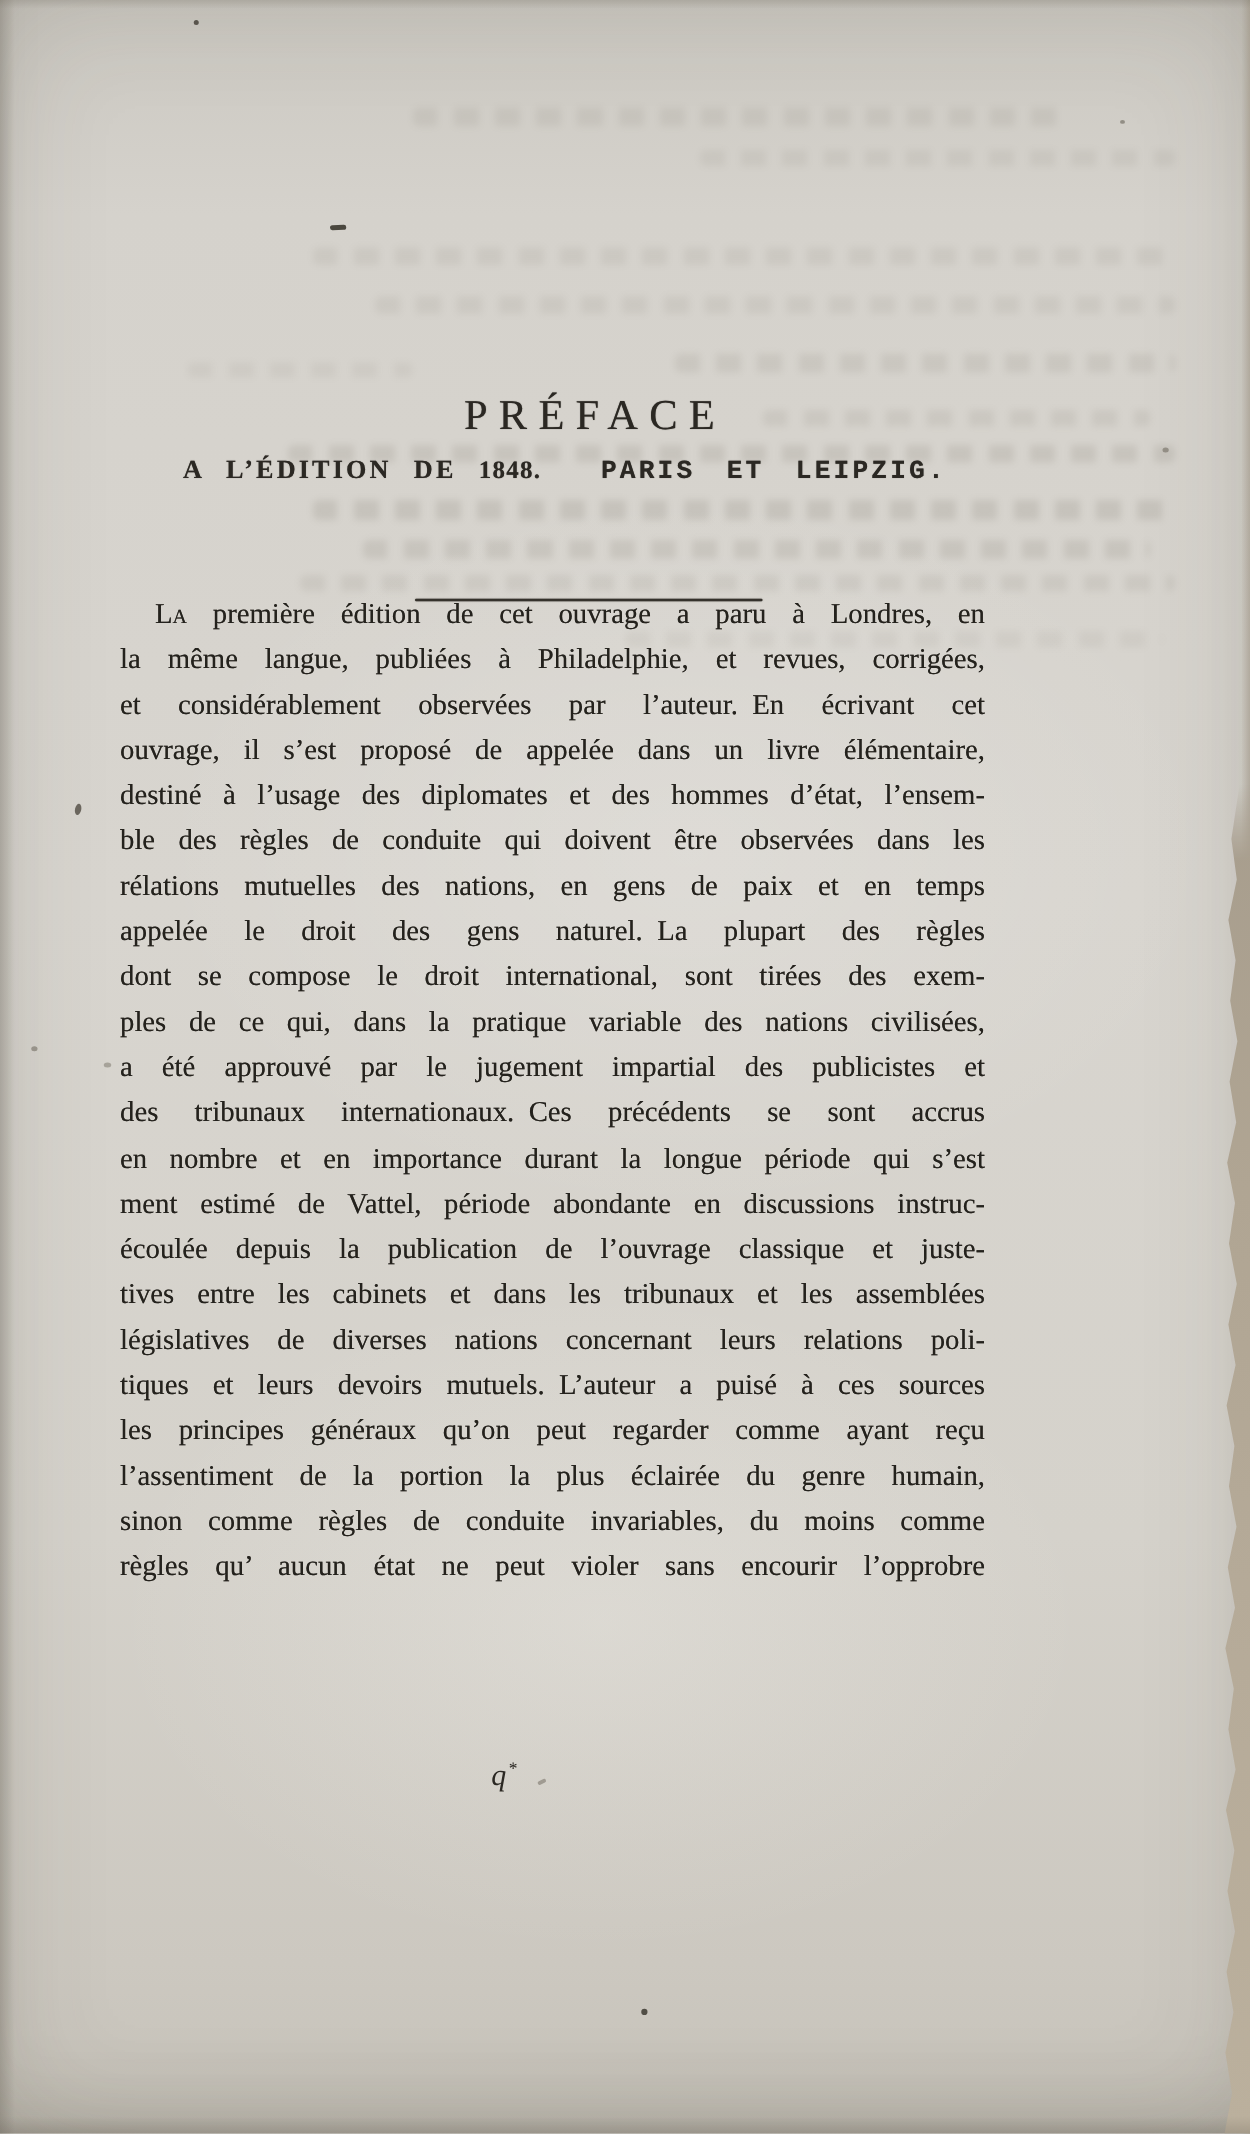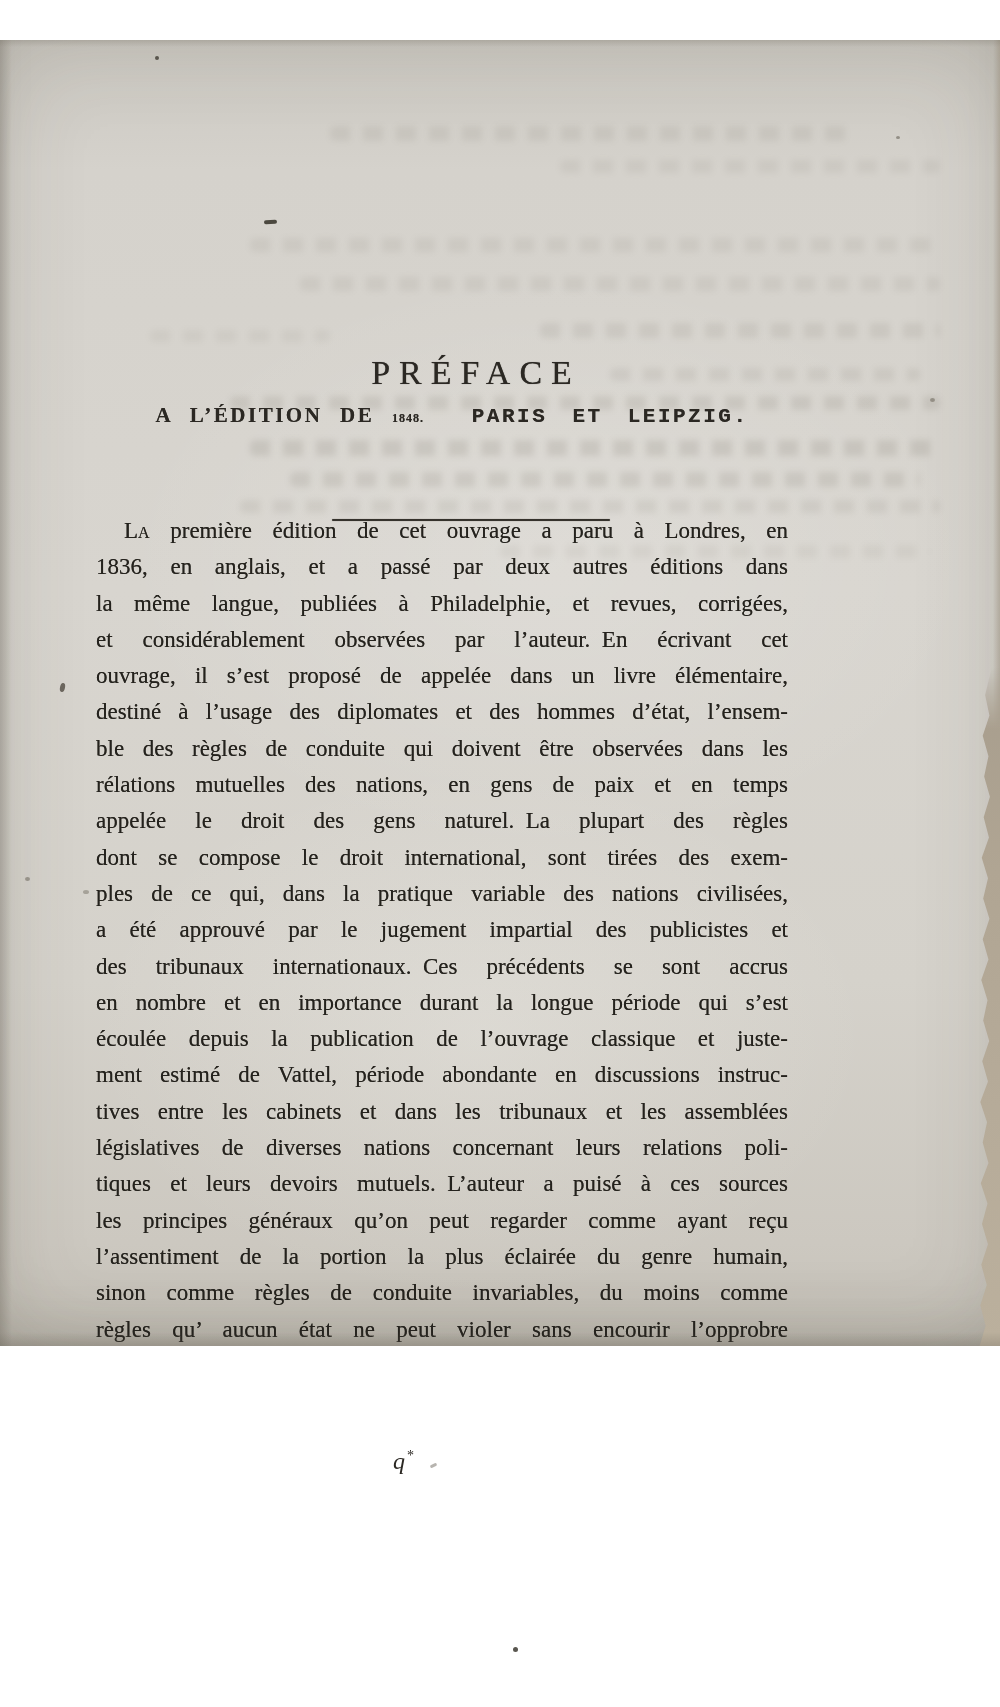--- a/index.html
+++ b/index.html
@@ -1,43 +1,42 @@
 <!DOCTYPE html>
 <html><head>
 <meta charset="utf-8">
 <style>
   html,body{margin:0;padding:0;width:1000px;height:1707px;overflow:hidden;}
   .page{
-    position:relative;width:1000px;height:1306px;
+    position:relative;width:1000px;height:1707px;
     font-family:"Liberation Serif","DejaVu Serif",serif;
     color:#24221d;
     background:
       radial-gradient(ellipse 620px 420px at 55% 40%, rgba(255,255,255,.16), rgba(255,255,255,0) 70%),
       radial-gradient(ellipse 560px 380px at 48% 76%, rgba(250,249,245,.22), rgba(255,255,255,0) 70%),
       linear-gradient(180deg,#cbc8c1 0%,#d5d2cc 10%,#d8d5cf 42%,#d5d2cb 72%,#ccc8c0 92%,#c6c2b9 100%);
     box-shadow: inset 0 0 90px rgba(70,64,52,.16), inset 0 -45px 70px -40px rgba(70,64,52,.22);
-    margin-top: 40px;
   }
   
   .ghost{
     position:absolute;border-radius:5px;filter:blur(3px);
     background:repeating-linear-gradient(90deg, rgba(118,112,100,.75) 0 20px, rgba(118,112,100,0) 20px 33px);
   }
   
   .title{
     position:absolute;top:314px;left:126px;width:700px;margin:0;
     font-size:34px;font-weight:400;letter-spacing:9px;text-align:center;
     color:#2b2823;text-shadow:0 0 .7px rgba(43,40,35,.8);
   }
   .subtitle{
     position:absolute;top:363px;left:102px;width:700px;text-align:center;
     font-size:21px;font-weight:700;letter-spacing:2.5px;word-spacing:10px;
     color:#2b2823;text-shadow:0 0 .6px rgba(43,40,35,.7);
   }
-  .subtitle .year{font-size:12px;letter-spacing:1px;}
+  .subtitle .year{font-size:20px;letter-spacing:1px;}
   .subtitle .part2{margin-left:30px;font-family:Liberation Mono, monospace;}
   .rule{
     position:absolute;top:479px;left:332px;width:278px;height:2px;
     background:#35322c;border-radius:1px;box-shadow:0 0 1px rgba(50,45,40,.6);
   }
   
   .body-text{
     position:absolute;top:473px;left:96px;width:692px;
     font-size:23px;line-height:36.3px;
     text-shadow:0 0 .5px rgba(40,36,30,.7);
@@ -92,35 +91,34 @@
   <div class="subtitle">
     <span>A L’ÉDITION DE</span>
     <span class="year">1848.</span>
     <span class="part2">PARIS ET LEIPZIG.</span>
   </div>
   <div class="rule"></div>
 
   <div class="body-text">
     <div class="line indent"><span class="sc">La</span> <span>première édition de cet ouvrage a paru à Londres, en</span></div>
     <div>
-        <div class="line">1836, en anglais, et a passé par deux autres éditions dans</div>
         <div class="line">la même langue, publiées à Philadelphie, et revues, corrigées,</div>
         <div class="line">et considérablement observées par l’auteur. En écrivant cet</div>
         <div class="line">ouvrage, il s’est proposé de appelée dans un livre élémentaire,</div>
         <div class="line">destiné à l’usage des diplomates et des hommes d’état, l’ensem-</div>
         <div class="line">ble des règles de conduite qui doivent être observées dans les</div>
         <div class="line">rélations mutuelles des nations, en gens de paix et en temps</div>
         <div class="line">appelée le droit des gens naturel. La plupart des règles</div>
         <div class="line">dont se compose le droit international, sont tirées des exem-</div>
         <div class="line">ples de ce qui, dans la pratique variable des nations civilisées,</div>
         <div class="line">a été approuvé par le jugement impartial des publicistes et</div>
         <div class="line">des tribunaux internationaux. Ces précédents se sont accrus</div>
         <div class="line">en nombre et en importance durant la longue période qui s’est</div>
+        <div class="line">ment estimé de Vattel, période abondante en discussions instruc-</div>
         <div class="line">écoulée depuis la publication de l’ouvrage classique et juste-</div>
-        <div class="line">ment estimé de Vattel, période abondante en discussions instruc-</div>
         <div class="line">tives entre les cabinets et dans les tribunaux et les assemblées</div>
         <div class="line">législatives de diverses nations concernant leurs relations poli-</div>
         <div class="line">tiques et leurs devoirs mutuels. L’auteur a puisé à ces sources</div>
         <div class="line">les principes généraux qu’on peut regarder comme ayant reçu</div>
         <div class="line">l’assentiment de la portion la plus éclairée du genre humain,</div>
         <div class="line">sinon comme règles de conduite invariables, du moins comme</div>
         <div class="line">règles qu’ aucun état ne peut violer sans encourir l’opprobre</div>
       </div>
   </div>
 

